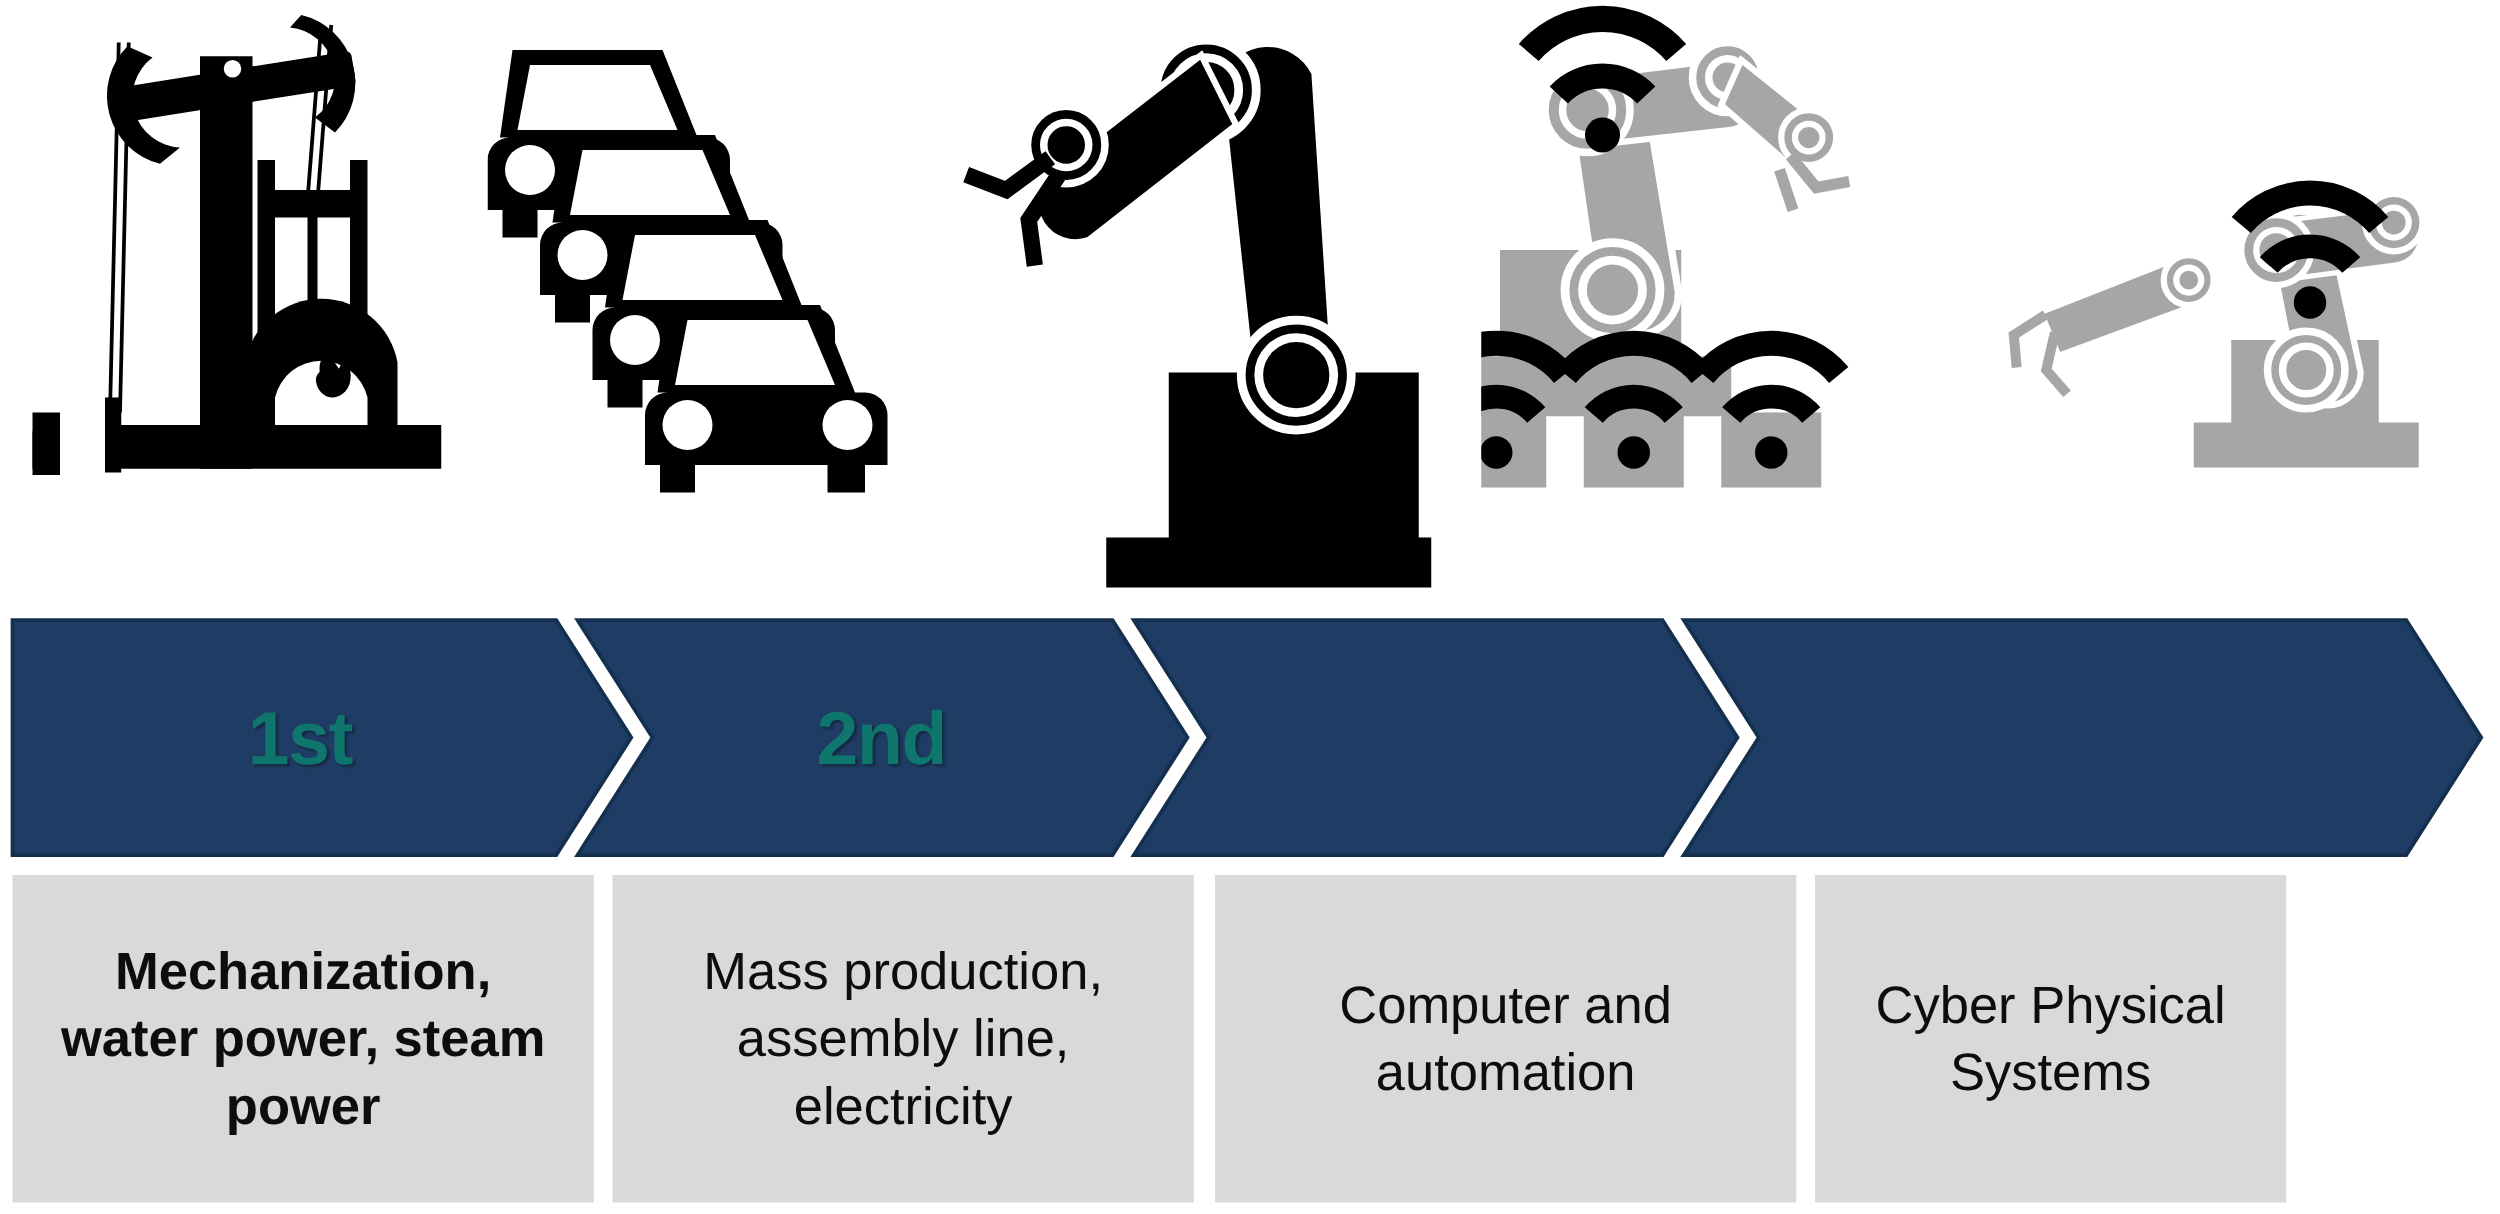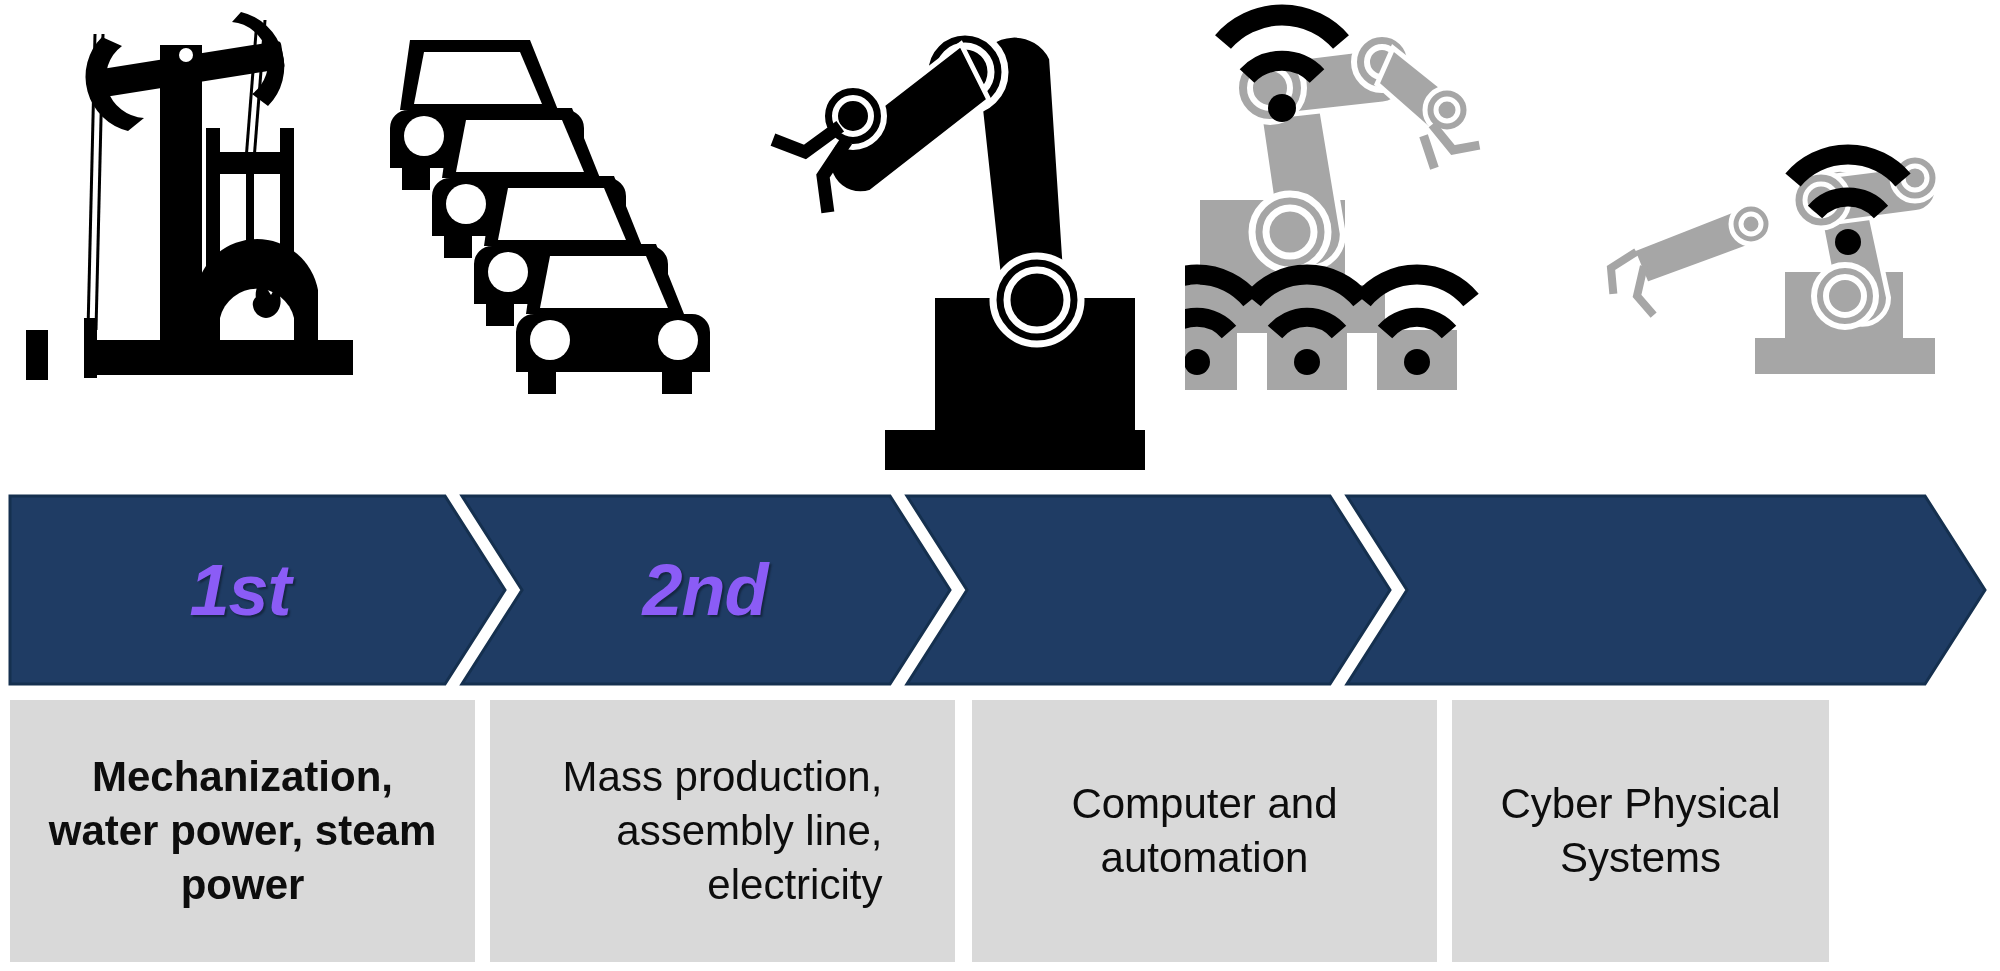--- a/index.html
+++ b/index.html
@@ -10,25 +10,24 @@
 
   
   #icon-row{position:absolute;left:0;top:0;width:2000px;height:490px;}
   .icon-cell{position:absolute;top:0;height:490px;}
 
   
   #banner{position:absolute;left:0;top:490px;width:2000px;height:200px;}
   .chev-label{
     position:absolute;top:0;height:200px;
     display:flex;align-items:center;justify-content:center;
-    color:#8b5cf6;font-weight:bold;font-size:72px;
+    color:#0f766e;font-weight:bold;font-size:60px;
     letter-spacing:-1px;
     pointer-events:none;
     text-shadow:2px 2px 2px rgba(0,0,0,.35);
-    font-style:italic;
   }
 
   
   #desc-row{position:absolute;left:0;top:700px;width:2000px;height:262px;}
   .desc-box{
     position:absolute;top:0;height:262px;
     background:#d9d9d9;
     display:flex;align-items:center;justify-content:center;
     text-align:center;
     color:#0d0d0d;
@@ -251,21 +250,21 @@
     </svg>
 
     <div class="chev-label" style="left:10px;width:460px;">1st</div>
     <div class="chev-label" style="left:480px;width:450px;">2nd</div>
   </div>
 
   <div id="desc-row">
     <div class="desc-box" style="left:10px;width:465px;font-weight:bold;">Mechanization,
 water power, steam
 power</div>
-    <div class="desc-box" style="left:490px;width:465px;text-align:right;">Mass production,
+    <div class="desc-box" style="left:490px;width:465px;">Mass production,
 assembly line,
 electricity</div>
     <div class="desc-box" style="left:972px;width:465px;">Computer and
 automation</div>
     <div class="desc-box" style="left:1452px;width:377px;">Cyber Physical
 Systems</div>
   </div>
 
 </div>
 

